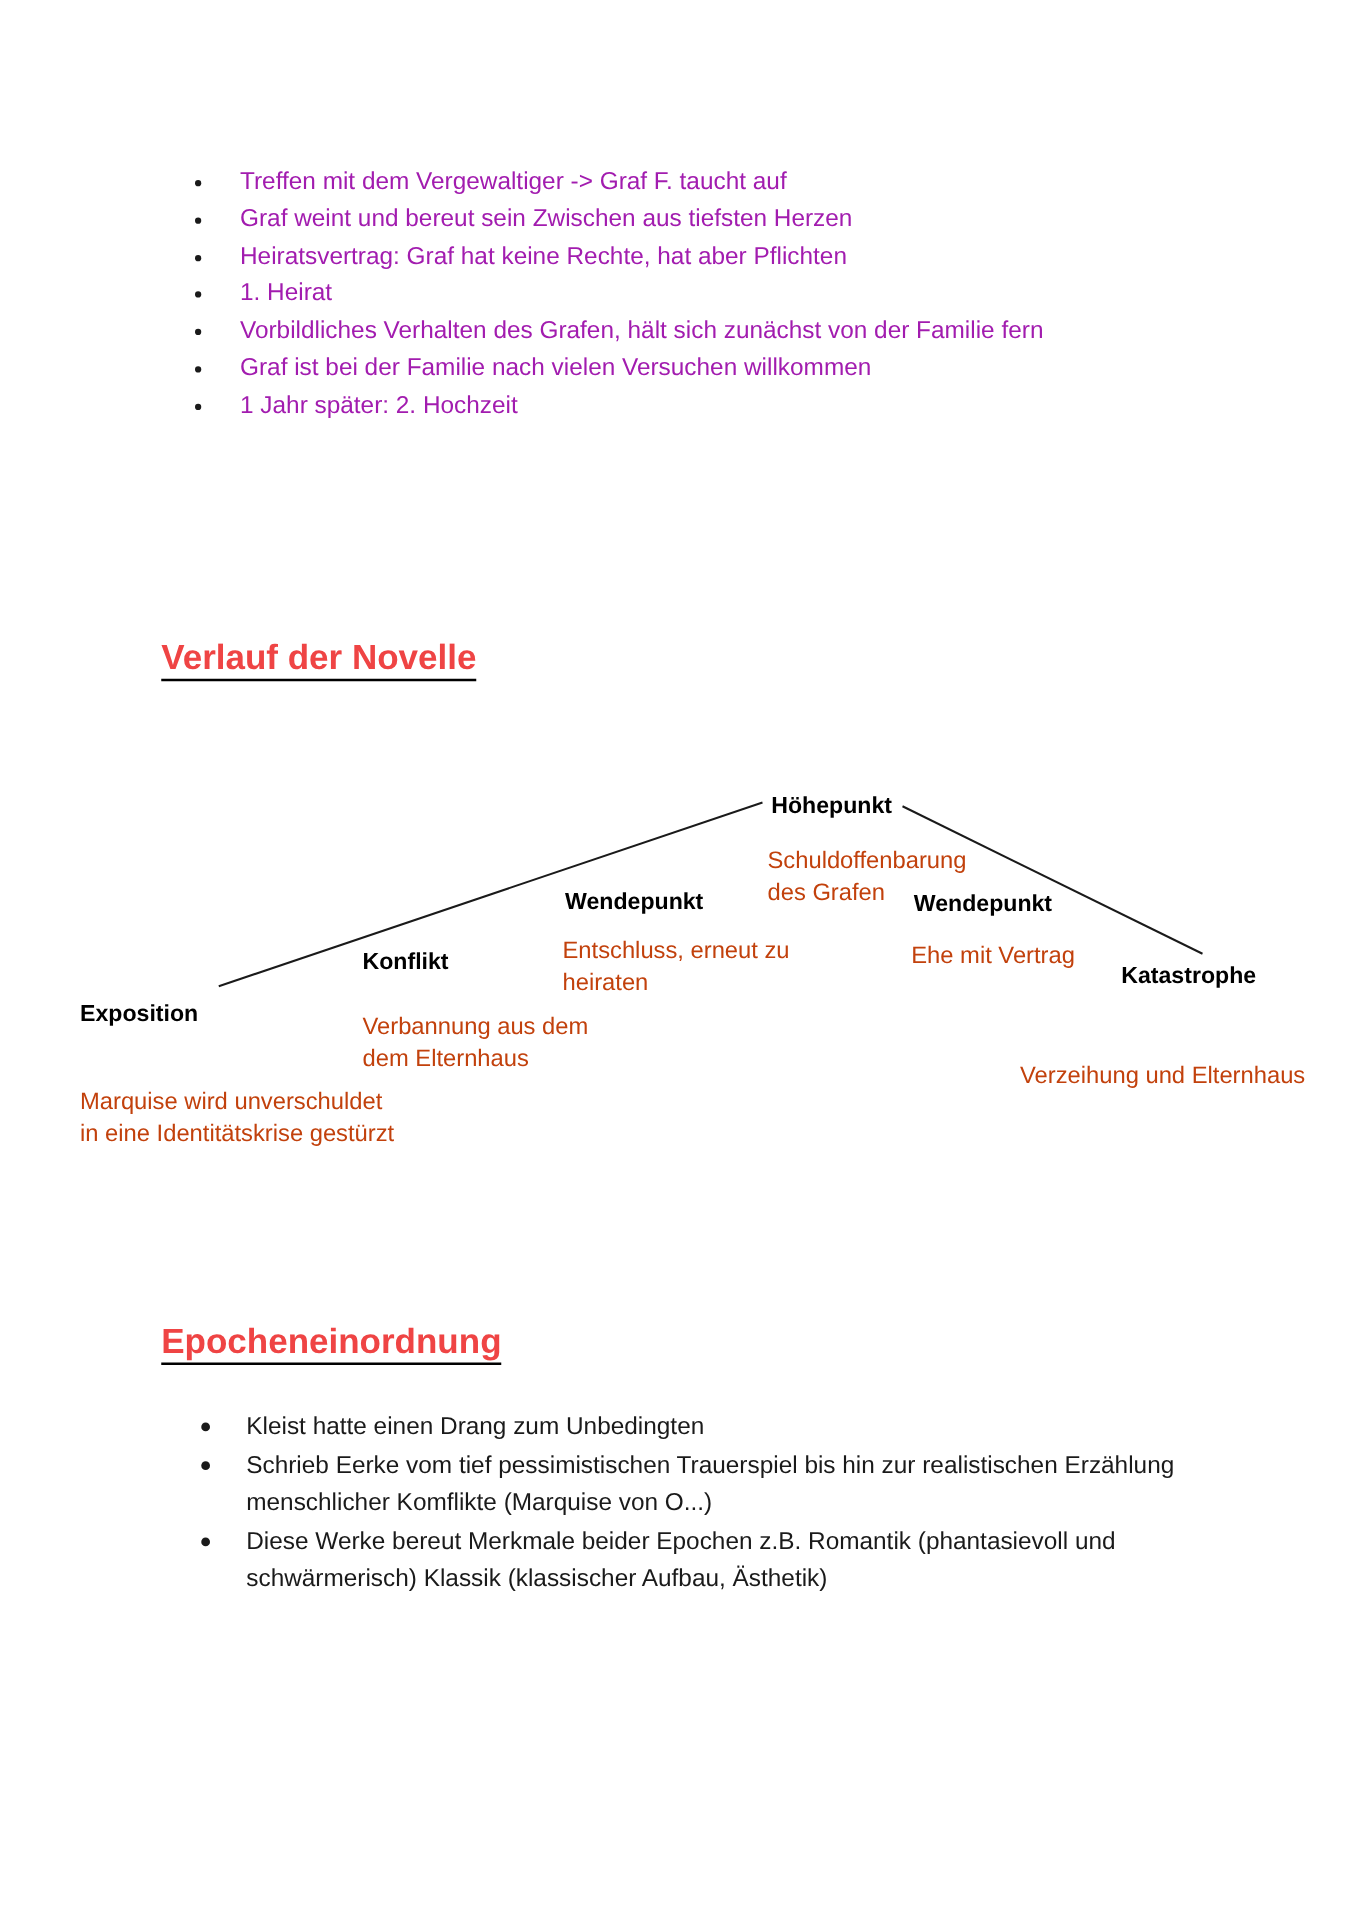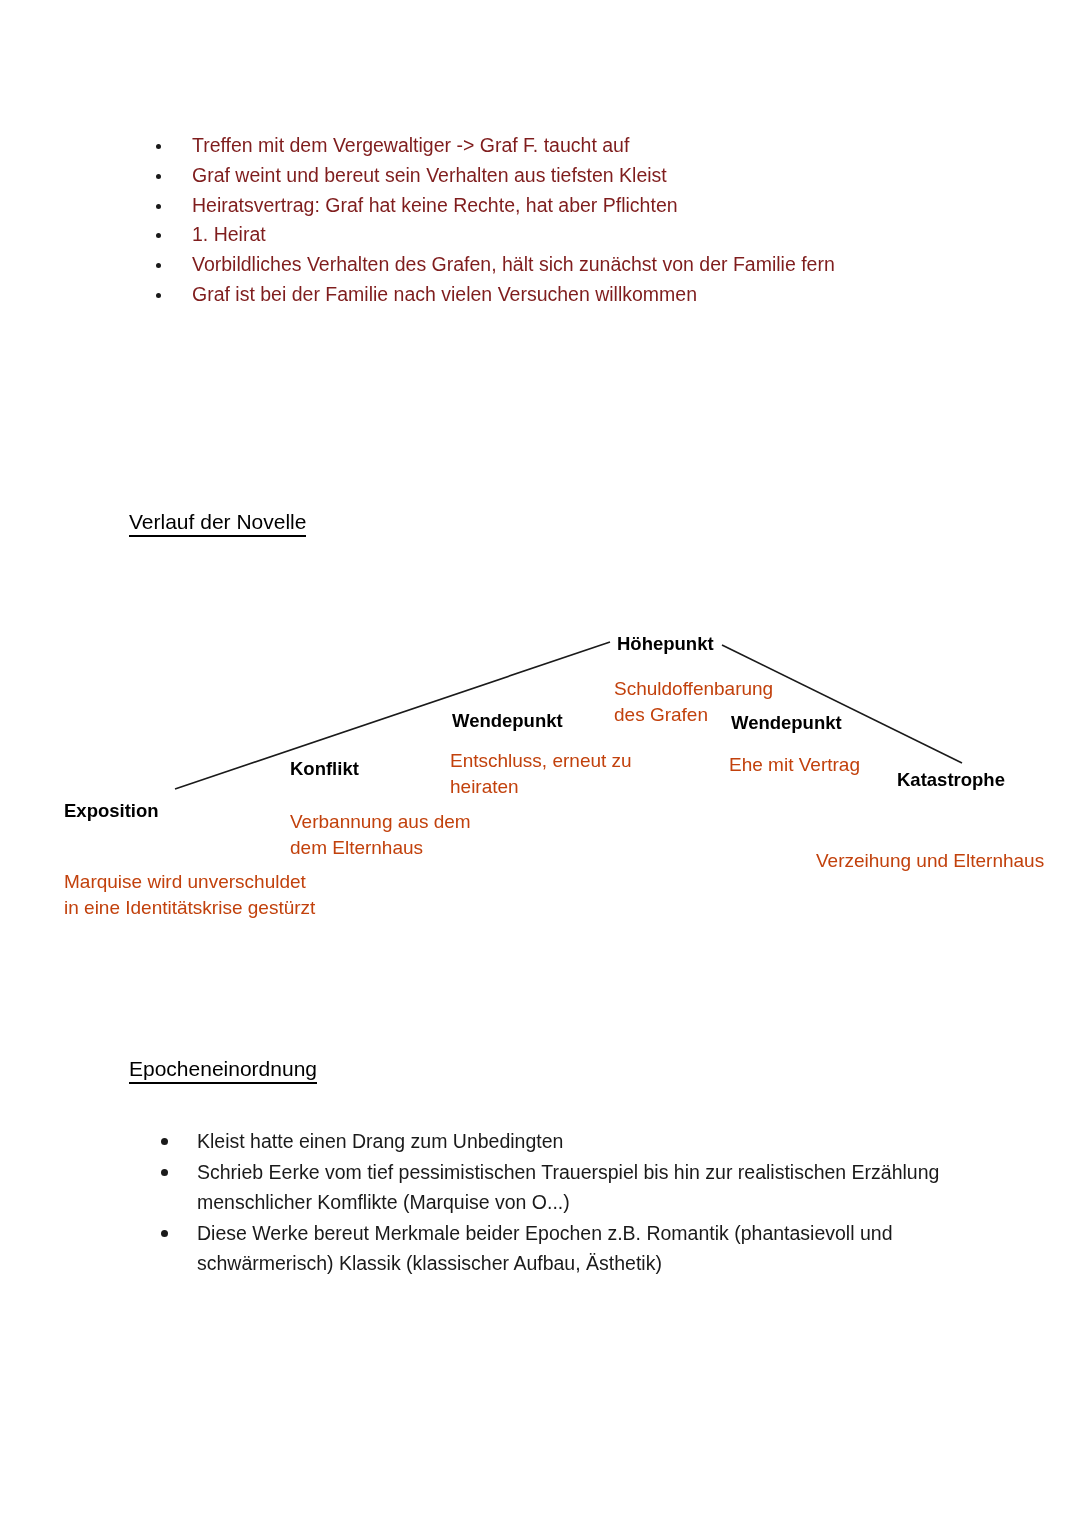--- a/index.html
+++ b/index.html
@@ -28,40 +28,40 @@
     width: 860px;
     margin: 0;
     padding: 0;
     list-style: none;
   }
   .top-list li {
     position: relative;
     padding-left: 47px;
     font-size: 19.5px;
     line-height: 29.8px;
-    color: #7f1d1d;
+    color: #a21caf;
     white-space: nowrap;
   }
   .top-list li::before {
     content: "";
     position: absolute;
     left: 11px;
     top: 13px;
     width: 5px;
     height: 5px;
     border-radius: 50%;
     background: #1a1a1a;
   }
 
   
   .section-heading {
     position: absolute;
-    font-size: 21px;
-    font-weight: normal;
-    color: #000000;
+    font-size: 28px;
+    font-weight: bold;
+    color: #ef4444;
     white-space: nowrap;
     border-bottom: 2px solid #000000;
     padding-bottom: 1px;
   }
   #heading-verlauf { left: 129px; top: 510px; }
   #heading-epochen { left: 129px; top: 1057px; }
 
   
   #diagram {
     position: absolute;
@@ -136,25 +136,26 @@
     background: #1a1a1a;
   }
 </style>
 </head>
 <body>
 
 <div id="page">
 
   <ul class="top-list">
     <li>Treffen mit dem Vergewaltiger -&gt;  Graf F. taucht auf</li>
-    <li>Graf weint und bereut sein Verhalten aus tiefsten Kleist</li>
+    <li>Graf weint und bereut sein Zwischen aus tiefsten Herzen</li>
     <li>Heiratsvertrag: Graf hat keine Rechte, hat aber Pflichten</li>
     <li>1. Heirat</li>
     <li>Vorbildliches Verhalten des Grafen, hält sich zunächst von der Familie fern</li>
     <li>Graf ist bei der Familie nach vielen Versuchen willkommen</li>
+    <li>1 Jahr später: 2. Hochzeit</li>
   </ul>
 
   <div class="section-heading" id="heading-verlauf">Verlauf der Novelle</div>
 
   <div id="diagram">
 
     <svg viewBox="0 0 1080 340" xmlns="http://www.w3.org/2000/svg">
       <line x1="175" y1="189" x2="610" y2="42" stroke="#1a1a1a" stroke-width="1.6"></line>
       <line x1="722" y1="45" x2="962" y2="163" stroke="#1a1a1a" stroke-width="1.6"></line>
     </svg>

